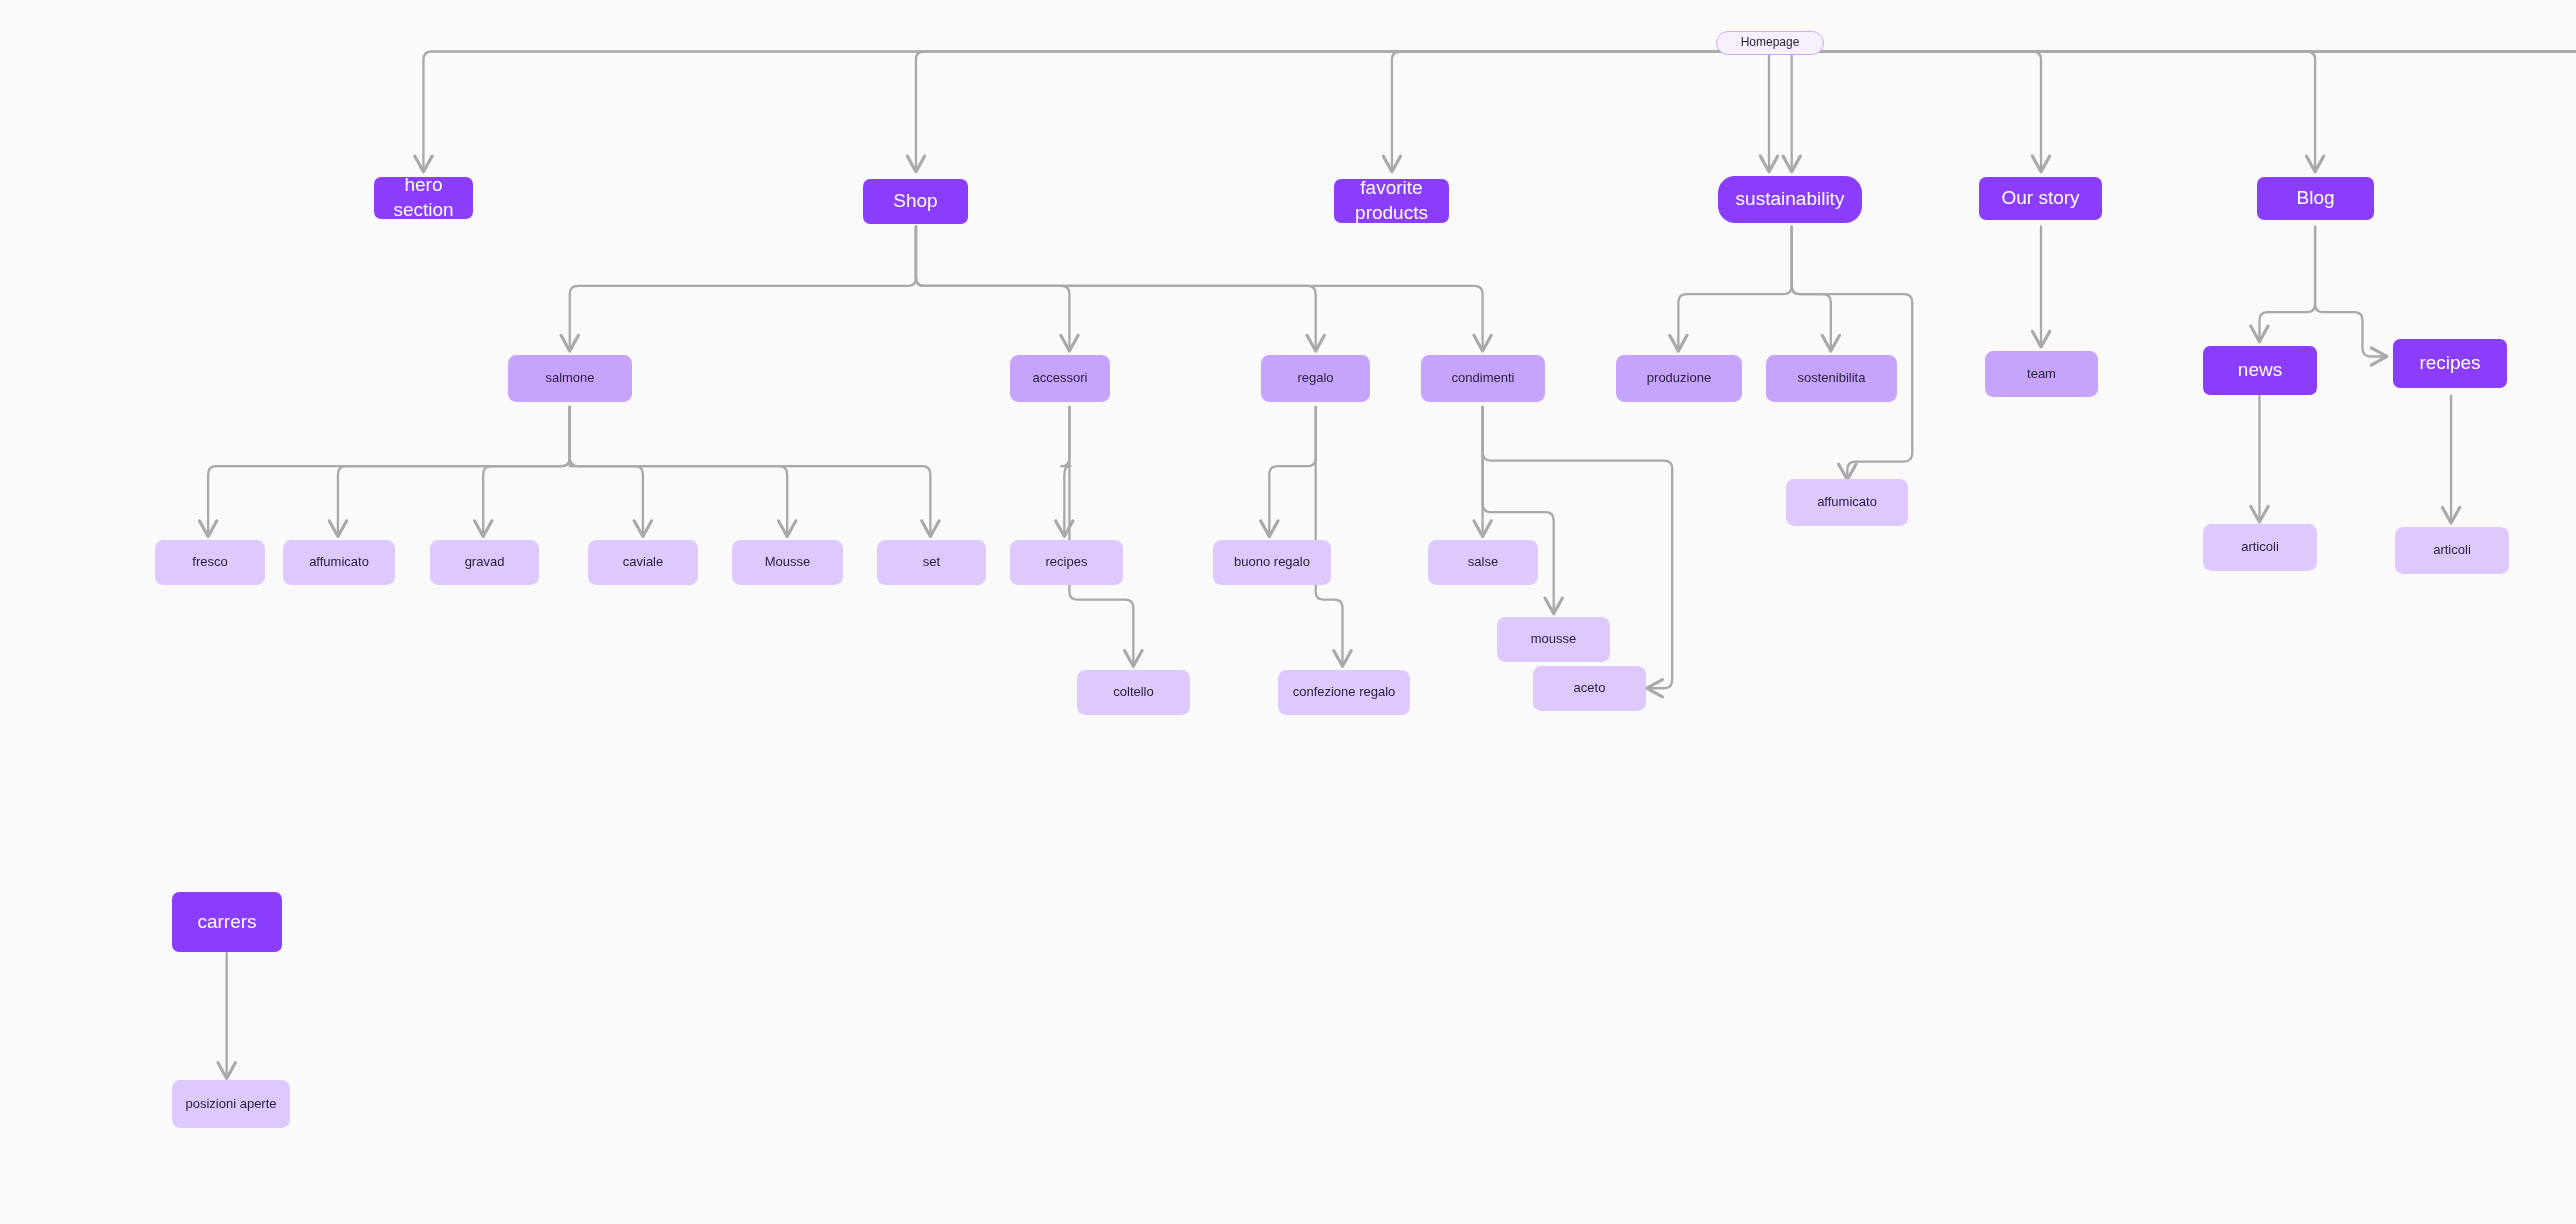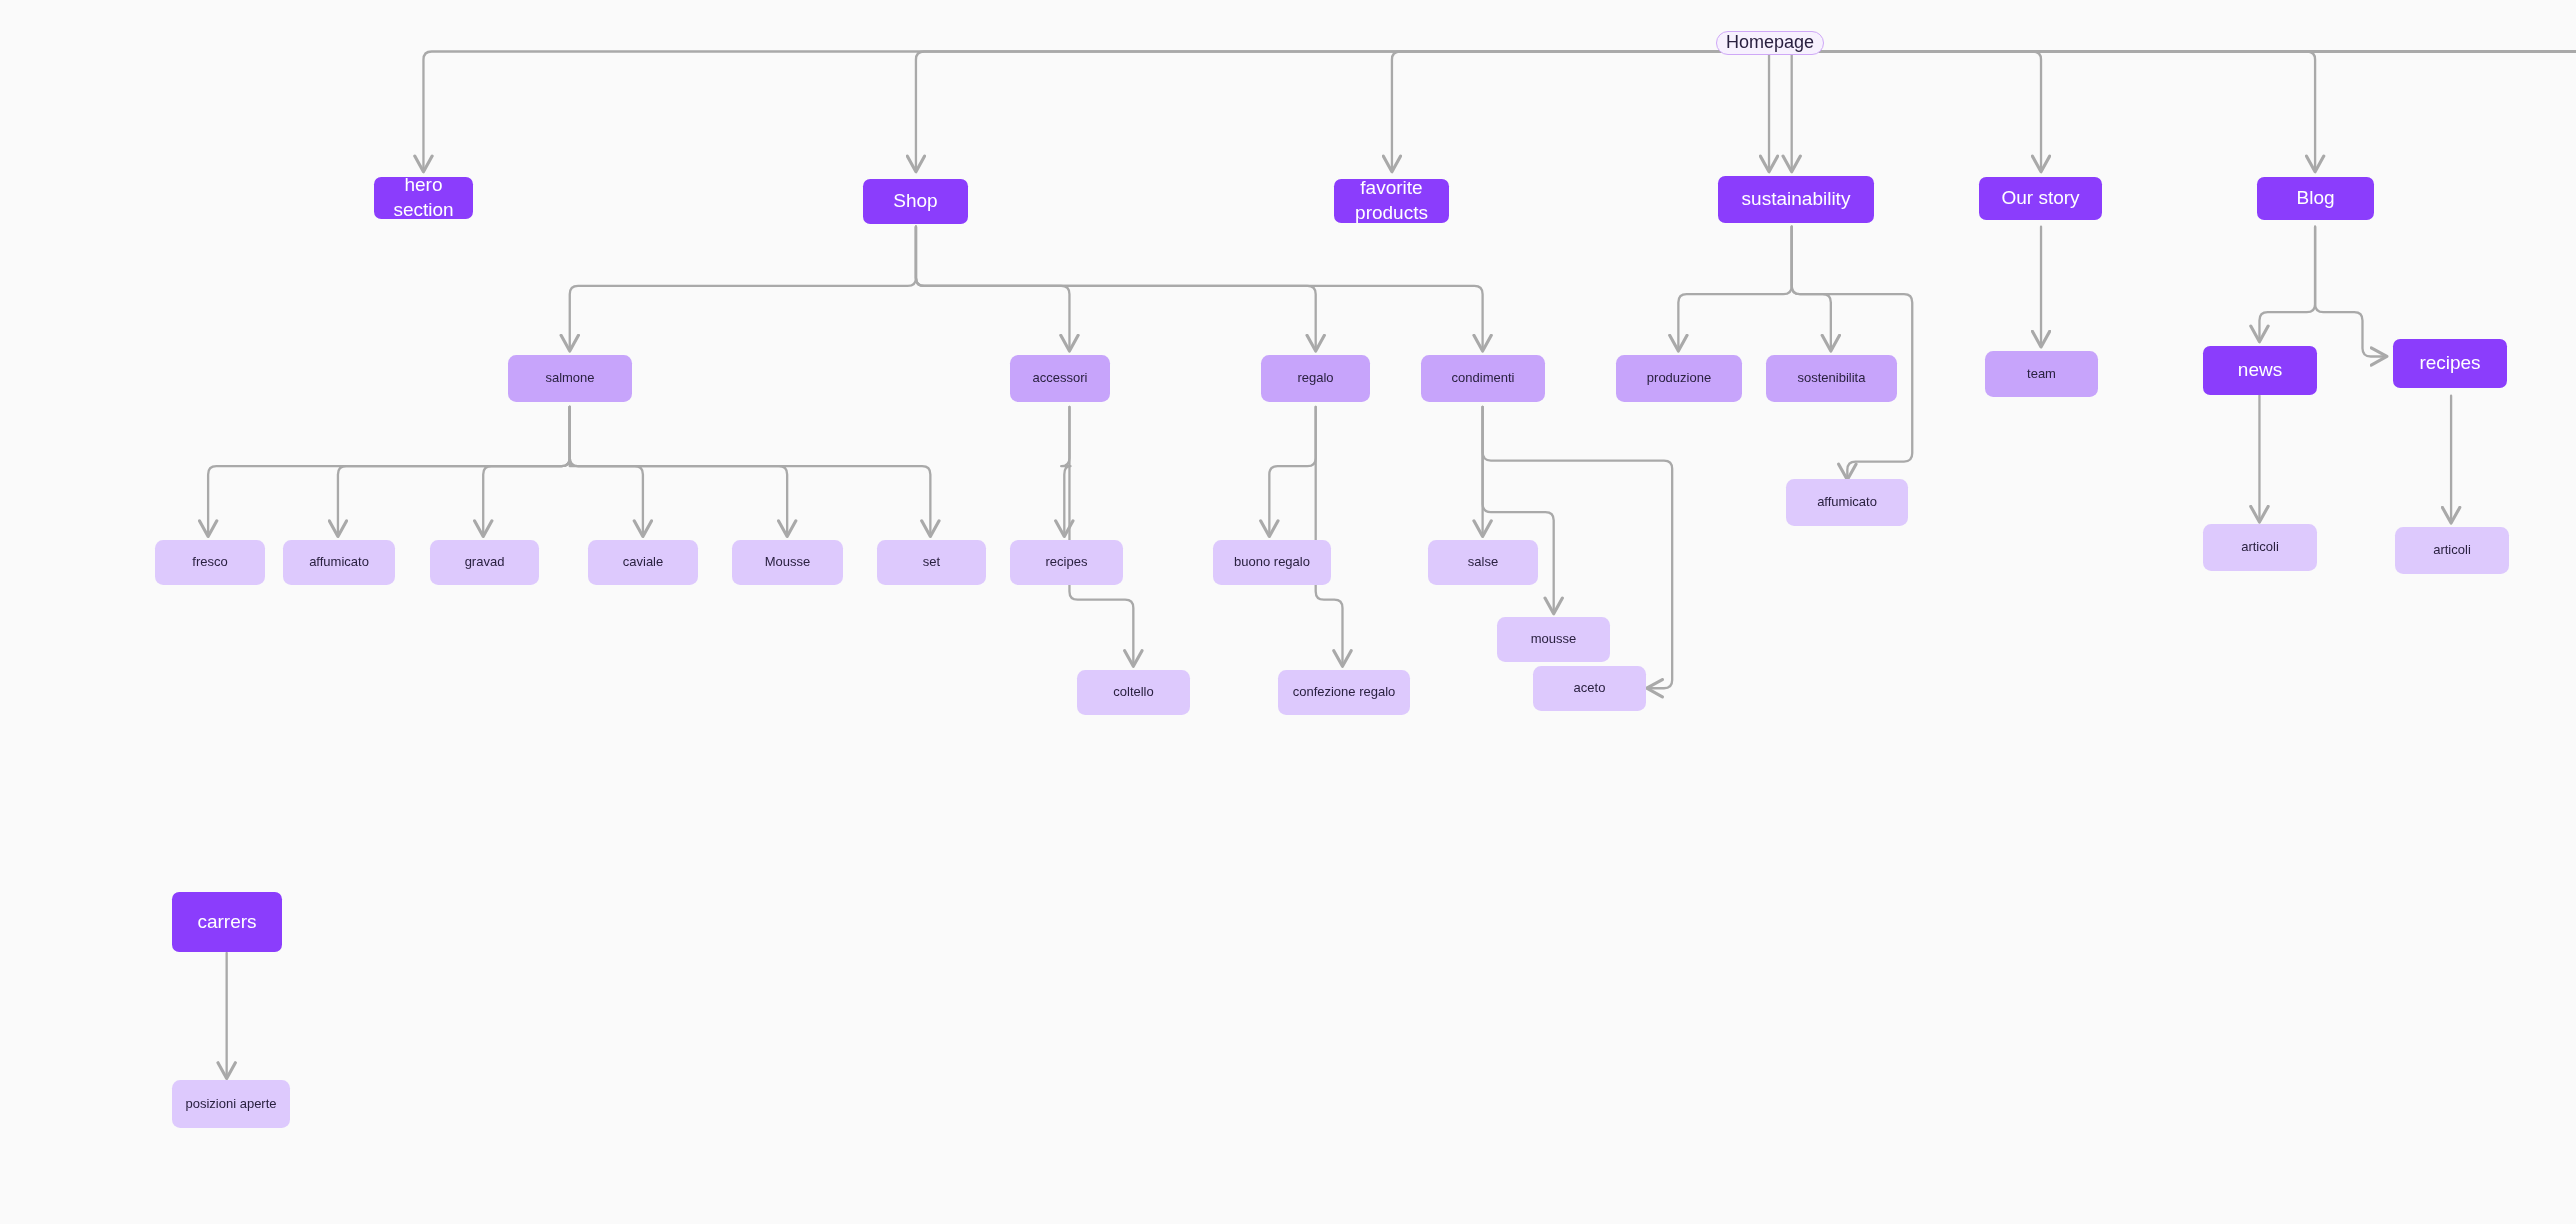--- a/index.html
+++ b/index.html
@@ -37,21 +37,21 @@
     line-height: 1.3;
     padding: 2.1px 4.1px;
     user-select: none;
   }
   
   .node.root {
     background: #f7f1fe;
     border: 1.5px solid #cfa8f7;
     border-radius: 17.5px;
     color: #2a2140;
-    font-size: 18px;
+    font-size: 12px;
     font-weight: 400;
   }
   
   .node.primary {
     background: #8b3dfc;
     color: #ffffff;
     font-size: 19px;
     font-weight: 400;
     border-radius: 7.2px;
   }
@@ -151,21 +151,21 @@
   </div>
 
   <div class="node primary" style="left:863px; top:179px; width:105px; height:45px;">
     <span class="node-label">Shop</span>
   </div>
 
   <div class="node primary" style="left:1334px; top:179px; width:115px; height:44px;">
     <span class="node-label">favorite products</span>
   </div>
 
-  <div class="node primary" style="left:1718px; top:176px; width:156px; height:47px;">
+  <div class="node primary" style="left:1718px; top:176px; width:144px; height:47px;border-radius:17px;">
     <span class="node-label">sustainability</span>
   </div>
 
   <div class="node primary" style="left:1979px; top:177px; width:123px; height:43px;">
     <span class="node-label">Our story</span>
   </div>
 
   <div class="node primary" style="left:2257px; top:177px; width:117px; height:43px;">
     <span class="node-label">Blog</span>
   </div>

